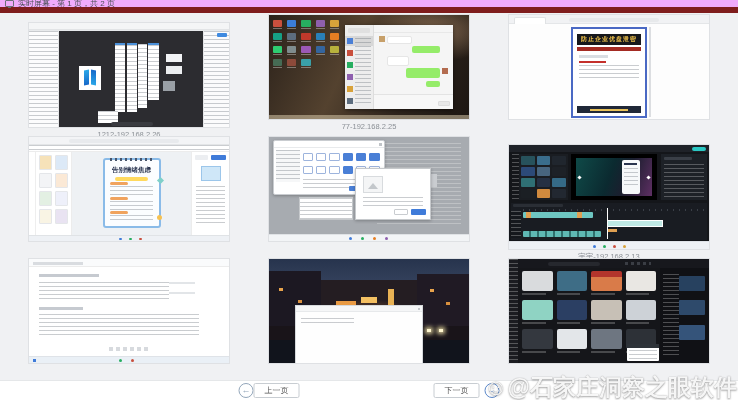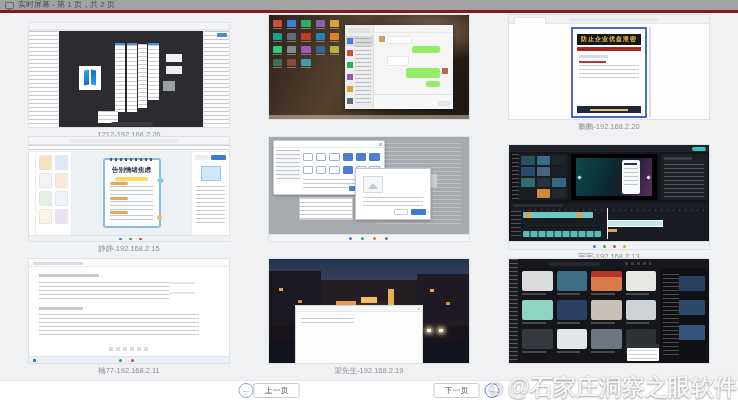--- a/index.html
+++ b/index.html
@@ -9,21 +9,21 @@
     background:#f0f1f3;
     font-family:"Liberation Sans", sans-serif;
     color:#444;
   }
   .a { position:absolute; }
   .skel  { background-image:repeating-linear-gradient(to bottom, rgba(90,98,108,.32) 0 1px, transparent 1px 4px); }
   .skelw { background-image:repeating-linear-gradient(to bottom, rgba(255,255,255,.26) 0 1px, transparent 1px 4px); }
 
   
   .topbar { position:absolute; left:0; top:0; width:738px; height:13px;
-            background:#a3a3a3; border-bottom:3px solid #7f1d1d;
+            background:#f0abfc; border-bottom:6px solid #7f1d1d;
             display:flex; align-items:center; gap:4px; padding-left:5px; }
   .monitor-icon { width:9px; height:7px; border:1px solid #6b7077; border-radius:1px; position:relative; }
   .monitor-icon::after { content:""; position:absolute; left:2px; bottom:-2px; width:3px; height:1px; background:#6b7077; }
   .title { font-size:8px; color:#4a4f55; line-height:12px; }
 
   
   .cell { position:absolute; width:202px; }
   .thumb { position:relative; width:202px; height:106px; background:#fff;
            border:1px solid #dfe1e4; overflow:hidden; }
   .caption { width:202px; height:13px; line-height:13px; text-align:center;
@@ -178,20 +178,21 @@
         <div class="a" style="right:16%;top:62%;width:44%;height:10px;background:#95ec69;border-radius:2px"></div>
         <div class="a" style="right:16%;top:80%;width:18%;height:6px;background:#95ec69;border-radius:2px"></div>
         <div class="a" style="right:6%;top:62%;width:6px;height:6px;background:#b36b4f"></div>
       </div>
       <div class="a" style="left:27%;right:0;bottom:0;height:16%;background:#f7f7f7">
         <div class="a" style="right:3px;bottom:3px;width:12px;height:5px;background:#e8e8e8;border:1px solid #ddd;border-radius:1px"></div>
       </div>
     </div>
     <div class="a" style="left:0;bottom:0;right:0;height:4px;background:rgba(214,198,168,.55)"></div>
   </div>
+  <div class="caption">77-192.168.2.25</div>
 </div>
 
 <div class="cell" style="left:508px; top:14px">
   <div class="thumb">
     <div class="a" style="inset:0;background:#fdfdfd"></div>
     <div class="a" style="left:0;top:0;right:0;height:9px;background:#f1f2f4;border-bottom:1px solid #e4e6e8">
       <div class="a" style="left:5px;top:2px;width:32px;height:7px;background:#fff;border:1px solid #e0e2e4;border-bottom:none;border-radius:2px 2px 0 0"></div>
       <div class="a" style="left:60px;top:2.5px;width:90px;height:4px;background:#e7e9eb;border-radius:2px"></div>
     </div>
     <div class="a" style="left:31%;width:38%;top:12%;bottom:1%;background:#fff;border:2px solid #4a69c4">
@@ -199,21 +200,20 @@
       <div class="a" style="left:6%;right:6%;top:20%;height:5%;background:#a42b23"></div>
       <div class="a" style="left:8%;top:29%;width:40%;height:3px;background:#d9dde2"></div>
       <div class="a" style="left:8%;top:36%;width:38%;height:2px;background:#c4302b"></div>
       <div class="a skel" style="left:8%;right:8%;top:41%;height:16%"></div>
       <div class="a" style="left:6%;right:6%;bottom:3%;height:8%;background:#202838">
         <div class="a" style="left:20%;top:40%;width:60%;height:2px;background:#e8c15a"></div>
       </div>
     </div>
     <div class="a" style="right:29%;top:12%;width:2px;bottom:2%;background:#dcdee1"></div>
   </div>
-  <div class="caption">鹏鹏-192.168.2.20</div>
 </div>
 
 <div class="cell" style="left:28px; top:136px">
   <div class="thumb">
     <div class="a" style="inset:0;background:#fff"></div>
     <div class="a" style="left:0;top:0;right:0;height:8px;background:#f3f4f6;border-bottom:1px solid #e3e5e7">
       <div class="a" style="left:40px;top:2px;width:110px;height:4px;background:#e8eaed;border-radius:2px"></div>
     </div>
     <div class="a skel" style="left:0;top:8px;right:0;height:7px;background-color:#fff;border-bottom:1px solid #ececec"></div>
     <div class="a" style="left:0;top:15px;width:7px;bottom:6px;background:#fff;border-right:1px solid #eee"></div>
@@ -247,21 +247,20 @@
       <div class="a" style="right:3px;top:3px;width:15px;height:5px;background:#3f7bd9;border-radius:1px"></div>
       <div class="a" style="left:9px;top:14px;width:20px;height:15px;background:#cfe7f8;border:1px solid #9cc6ea"></div>
       <div class="a skel" style="left:4px;right:4px;top:34px;height:40px"></div>
     </div>
     <div class="a" style="left:0;bottom:0;right:0;height:6px;background:#eef1f5;border-top:1px solid #e0e3e6">
       <div class="a" style="left:45%;top:1.5px;width:2.5px;height:2.5px;background:#3f7bd9;border-radius:50%"></div>
       <div class="a" style="left:50%;top:1.5px;width:2.5px;height:2.5px;background:#27ae60;border-radius:50%"></div>
       <div class="a" style="left:55%;top:1.5px;width:2.5px;height:2.5px;background:#c94f3d;border-radius:50%"></div>
     </div>
   </div>
-  <div class="caption">静静-192.168.2.15</div>
 </div>
 
 <div class="cell" style="left:268px; top:136px">
   <div class="thumb">
     <div class="a" style="inset:0;background:#a7abb0"></div>
     <div class="a skelw" style="right:4%;width:42%;top:6%;bottom:14%"></div>
     <div class="a" style="right:16%;top:36%;width:15px;height:13px;background:#c9ccd0"></div>
     <div class="a" style="left:2%;top:3%;width:56%;height:53%;background:#fff;border:1px solid #c9ccd0;border-radius:2px;box-shadow:0 1px 3px rgba(0,0,0,.25)">
       <div class="a" style="left:0;top:0;right:0;height:7px;border-bottom:1px solid #e8eaec">
         <div class="a" style="right:2px;top:2px;width:3px;height:3px;background:#c0c4c8"></div>
@@ -374,21 +373,20 @@
     <div class="a skel" style="left:10px;right:30px;top:55px;height:22px"></div>
     <div class="a" style="left:140px;top:23px;width:26px;height:2px;background:#e2e5e8"></div>
     <div class="a" style="left:140px;top:33px;width:26px;height:2px;background:#e2e5e8"></div>
     <div class="a" style="left:50%;bottom:12px;transform:translateX(-50%);width:40px;height:4px;background:repeating-linear-gradient(to right,#d7dade 0 4px,transparent 4px 7px)"></div>
     <div class="a" style="left:0;bottom:0;right:0;height:7px;background:#eaf0f6;border-top:1px solid #dfe3e8">
       <div class="a" style="left:4px;top:2px;width:3px;height:3px;background:#3f7bd9"></div>
       <div class="a" style="left:45%;top:2px;width:3px;height:3px;background:#27ae60;border-radius:50%"></div>
       <div class="a" style="left:51%;top:2px;width:3px;height:3px;background:#c94f3d;border-radius:50%"></div>
     </div>
   </div>
-  <div class="caption">楠77-192.168.2.11</div>
 </div>
 
 <div class="cell" style="left:268px; top:258px">
   <div class="thumb">
     <div class="a" style="inset:0;background:#11141c"></div>
     <div class="a" style="left:0;top:0;right:0;height:34%;background:linear-gradient(#27344d,#3a4763)"></div>
     <div class="a" style="left:0;top:12%;width:26%;height:52%;background:#1c1822">
       <div class="a" style="left:20%;top:30%;width:4px;height:3px;background:#e8a34c"></div>
       <div class="a" style="left:55%;top:52%;width:4px;height:3px;background:#d9903e"></div>
     </div>
@@ -405,21 +403,20 @@
     <div class="a" style="left:0;top:64%;right:0;height:14%;background:#191419"></div>
     <div class="a" style="left:79%;top:67%;width:4px;height:3px;background:#fff6cf;box-shadow:0 0 4px 2px rgba(255,240,180,.8)"></div>
     <div class="a" style="left:85%;top:67%;width:4px;height:3px;background:#fff6cf;box-shadow:0 0 4px 2px rgba(255,240,180,.8)"></div>
     <div class="a" style="left:13%;top:44%;width:64%;height:56%;background:#fefefe;border:1px solid #d7dadd;border-bottom:none">
       <div class="a" style="left:0;top:0;right:0;height:6px;background:#f5f6f7;border-bottom:1px solid #e7e9eb">
         <div class="a" style="right:2px;top:2px;width:2.5px;height:2.5px;background:#c3c7cb"></div>
       </div>
       <div class="a skel" style="left:4%;top:12px;width:42%;height:7px"></div>
     </div>
   </div>
-  <div class="caption">梁先生-192.168.2.19</div>
 </div>
 
 <div class="cell" style="left:508px; top:258px">
   <div class="thumb">
     <div class="a" style="inset:0;background:#15161a"></div>
     <div class="a skelw" style="left:0;top:0;width:9px;bottom:0;background-color:#1b1c21"></div>
     <div class="a" style="left:9px;right:0;top:0;height:9px;background:#17181d">
       <div class="a" style="left:30px;top:2.5px;width:52px;height:4px;background:#26282e;border-radius:2px"></div>
       <div class="a" style="right:58px;top:3px;width:26px;height:3px;background:repeating-linear-gradient(to right,#3a3d44 0 3px,transparent 3px 6px)"></div>
     </div>

